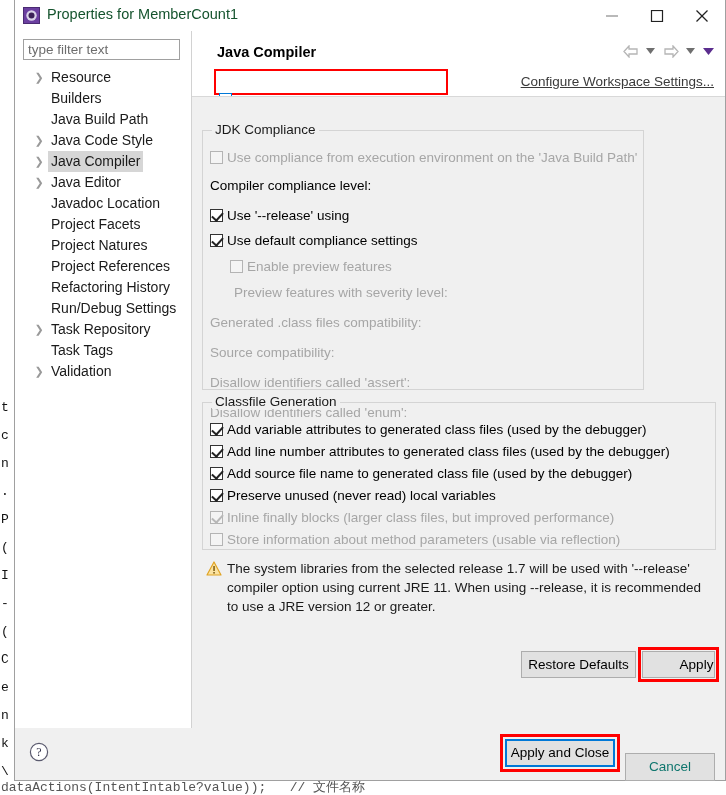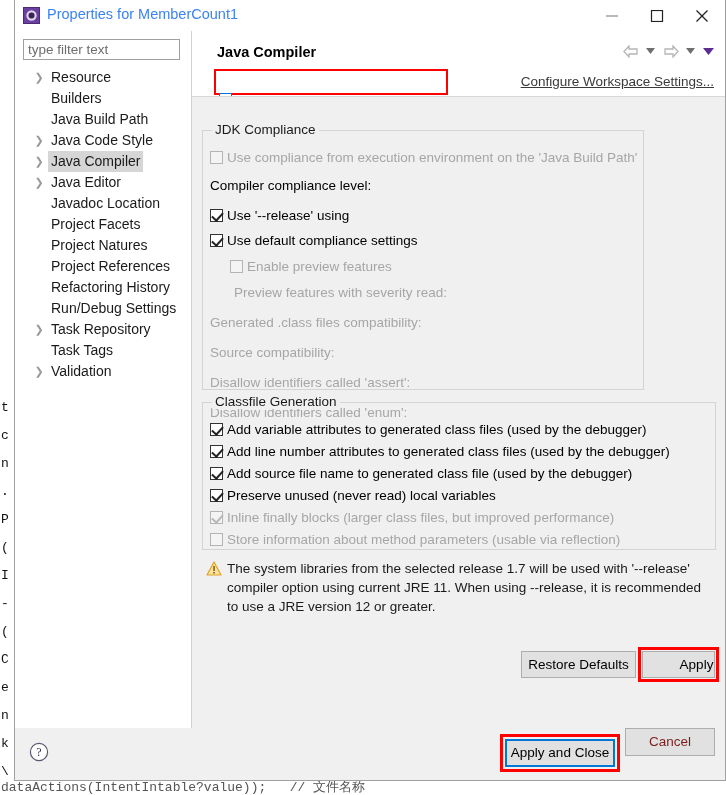--- a/index.html
+++ b/index.html
@@ -43,21 +43,21 @@
     height: 31px;
     background: #ffffff;
     border-bottom: 1px solid #ffffff;
   }
   #title-icon {
     position: absolute; left: 8px; top: 7px;
     width: 17px; height: 17px;
   }
   #title-text {
     position: absolute; left: 32px; top: 6px;
-    font-size: 14.5px; color: #3b82f6;
+    font-size: 14.5px; color: #14532d;
     white-space: nowrap;
   }
   .wbtn {
     position: absolute; top: 0;
     width: 45px; height: 30px;
     cursor: default;
   }
   .wbtn svg { position: absolute; left: 15px; top: 10px; }
   #btn-min { right: 90px; }
   #btn-max { right: 45px; }
@@ -290,26 +290,26 @@
     text-align: center; line-height: 24px;
     cursor: default;
   }
   #applyclose-hl {
     position: absolute; left: 485px; top: 6px;
     width: 120px; height: 38px;
     border: 3px solid #ff0000;
     box-sizing: border-box;
   }
   #btn-cancel {
-    position: absolute; left: 610px; top: 0;
+    position: absolute; left: 610px; top: 25px;
     width: 90px; height: 28px;
     box-sizing: border-box;
     border: 1px solid #adadad;
     background: #e1e1e1;
-    font-size: 13.5px; color: #7f1d1d;
+    font-size: 13.5px; color: #0f766e;
     text-align: center; line-height: 26px;
     cursor: default;
   }
 </style>
 </head>
 <body>
 
 <div id="bg-editor">
     <div class="bgline" style="top: 400px; left: 1px;">t</div>
     <div class="bgline" style="top: 428px; left: 1px;">c</div>
@@ -479,21 +479,21 @@
           <span class="cb checked"></span>
           <span class="olabel">Use default compliance settings</span>
         </div>
 
         <div class="opt-row dis" style="left:38px; top:159px;">
           <span class="cb disabled"></span>
           <span class="olabel">Enable preview features</span>
         </div>
 
         <div id="jdk-rows">
-            <div class="label-row dis" style="left: 42px; top: 185px;">Preview features with severity read:</div>
+            <div class="label-row dis" style="left: 42px; top: 185px;">Preview features with severity level:</div>
             <div class="label-row dis" style="left: 18px; top: 215px;">Generated .class files compatibility:</div>
             <div class="label-row dis" style="left: 18px; top: 245px;">Source compatibility:</div>
             <div class="label-row dis" style="left: 18px; top: 275px;">Disallow identifiers called 'assert':</div>
             <div class="label-row dis" style="left: 18px; top: 305px;">Disallow identifiers called 'enum':</div>
           </div>
 
         <div class="group" id="group-classfile">
           <span class="group-title">Classfile Generation</span>
         </div>
         <div id="classfile-rows">

